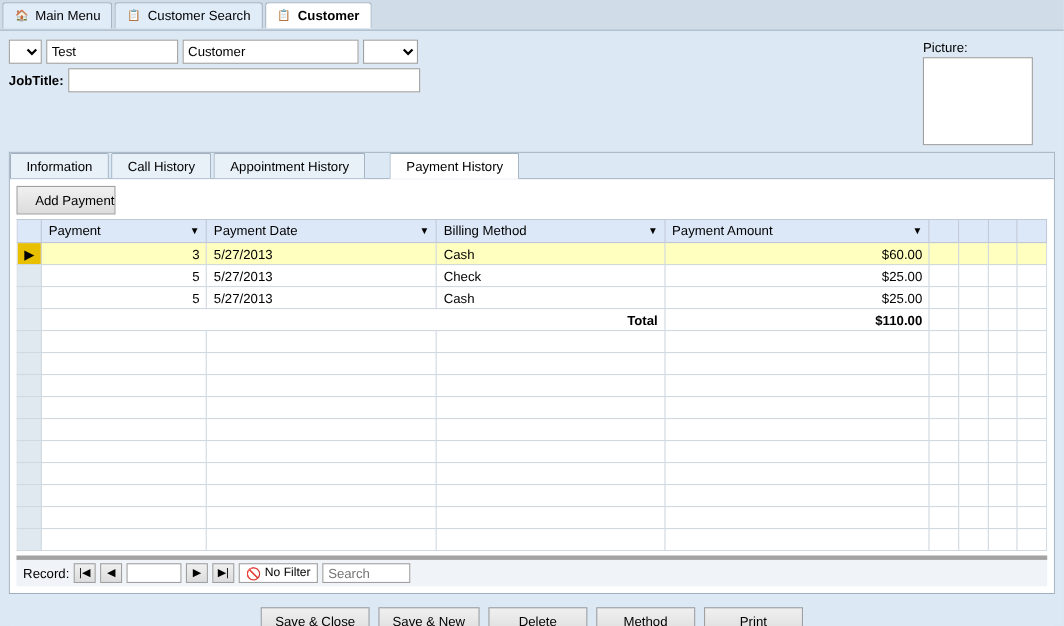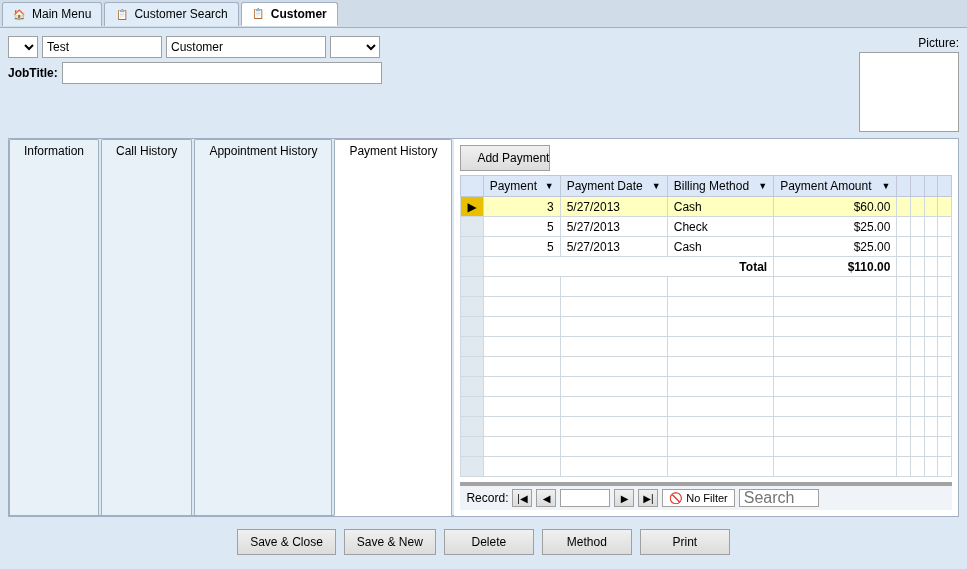--- a/index.html
+++ b/index.html
@@ -125,39 +125,39 @@
       border: 1px solid #a0a0a0;
       background: white;
       padding: 2px 4px;
       font-size: 12px;
     }
 
     
     .picture-area {
       display: flex;
       flex-direction: column;
-      align-items: flex-end;
+      align-items: flex-start;
       min-width: 120px;
     }
     .picture-label {
       font-size: 12px;
       margin-bottom: 2px;
     }
     .picture-box {
       width: 100px;
       height: 80px;
       border: 1px solid #a0a0a0;
       background: white;
     }
 
     
     .sub-tab-container {
       flex: 1;
       display: flex;
-      flex-direction: row;
+      flex-direction: column;
       border: 1px solid #a0b0c0;
       background: white;
     }
     .sub-tab-bar {
       display: flex;
       background: #dce8f4;
       border-bottom: 1px solid #a0b0c0;
       gap: 0;
     }
     .sub-tab {
@@ -169,20 +169,21 @@
       font-size: 12px;
       margin-right: 2px;
       border-radius: 2px 2px 0 0;
     }
     .sub-tab.active {
       background: white;
       font-weight: normal;
       border-bottom: 1px solid white;
       margin-bottom: -1px;
       z-index: 1;
+      margin-left: 20px;
     }
 
     .sub-tab-content {
       flex: 1;
       background: white;
       padding: 6px;
       display: flex;
       flex-direction: column;
       gap: 4px;
     }
@@ -299,21 +300,21 @@
       background: white;
       font-size: 11px;
       cursor: pointer;
       height: 18px;
     }
     .search-input-nav {
       width: 80px;
       height: 18px;
       border: 1px solid #a0a0a0;
       padding: 2px 4px;
-      font-size: 16px;
+      font-size: 12px;
     }
 
     
     .bottom-actions {
       display: flex;
       justify-content: center;
       align-items: center;
       gap: 8px;
       padding: 6px;
       background: #dce8f4;

